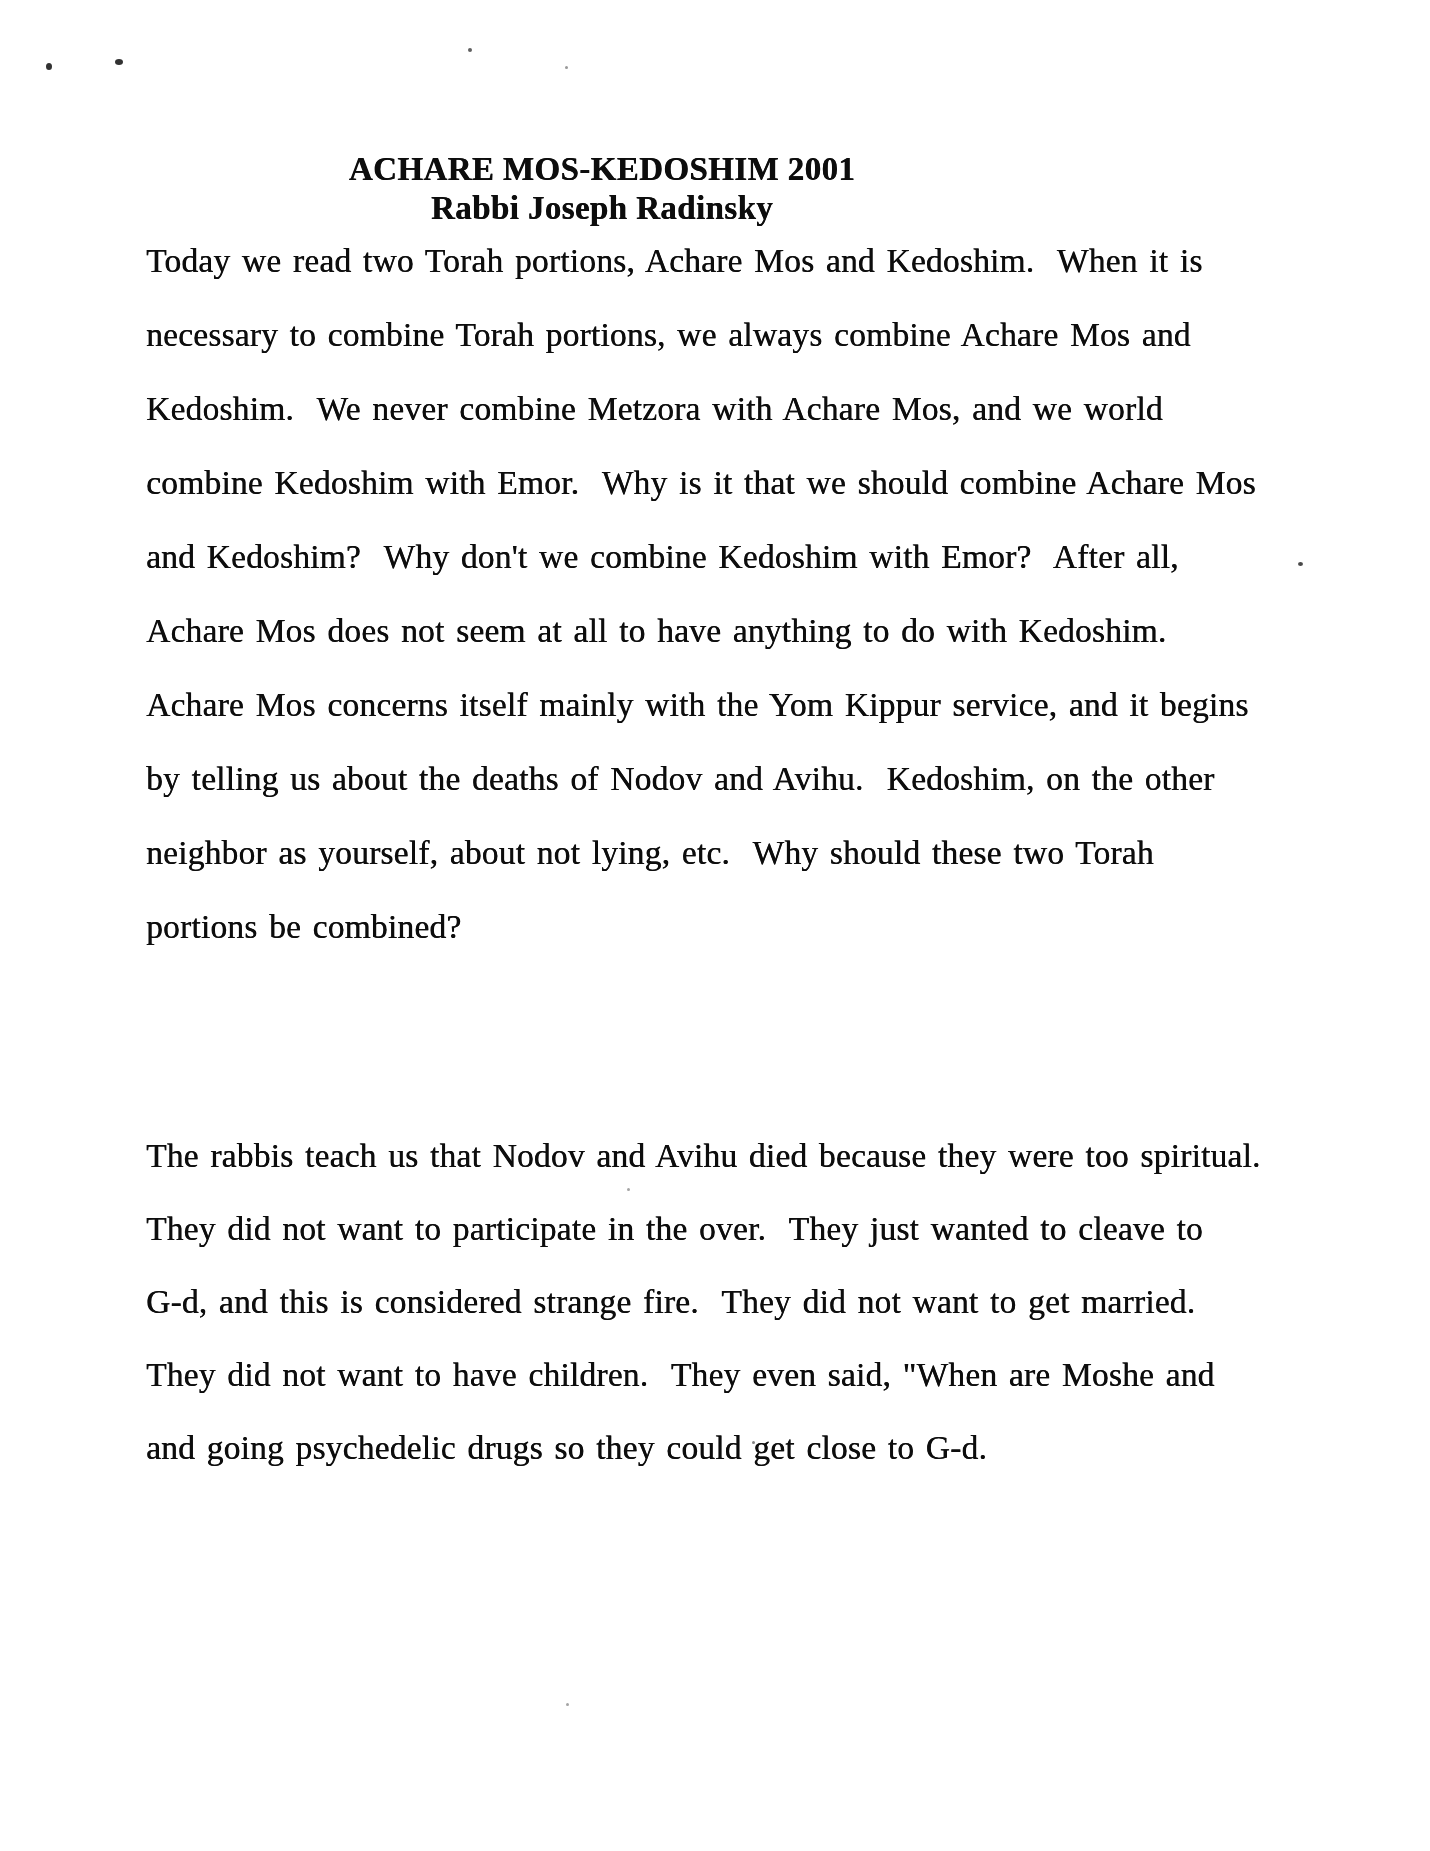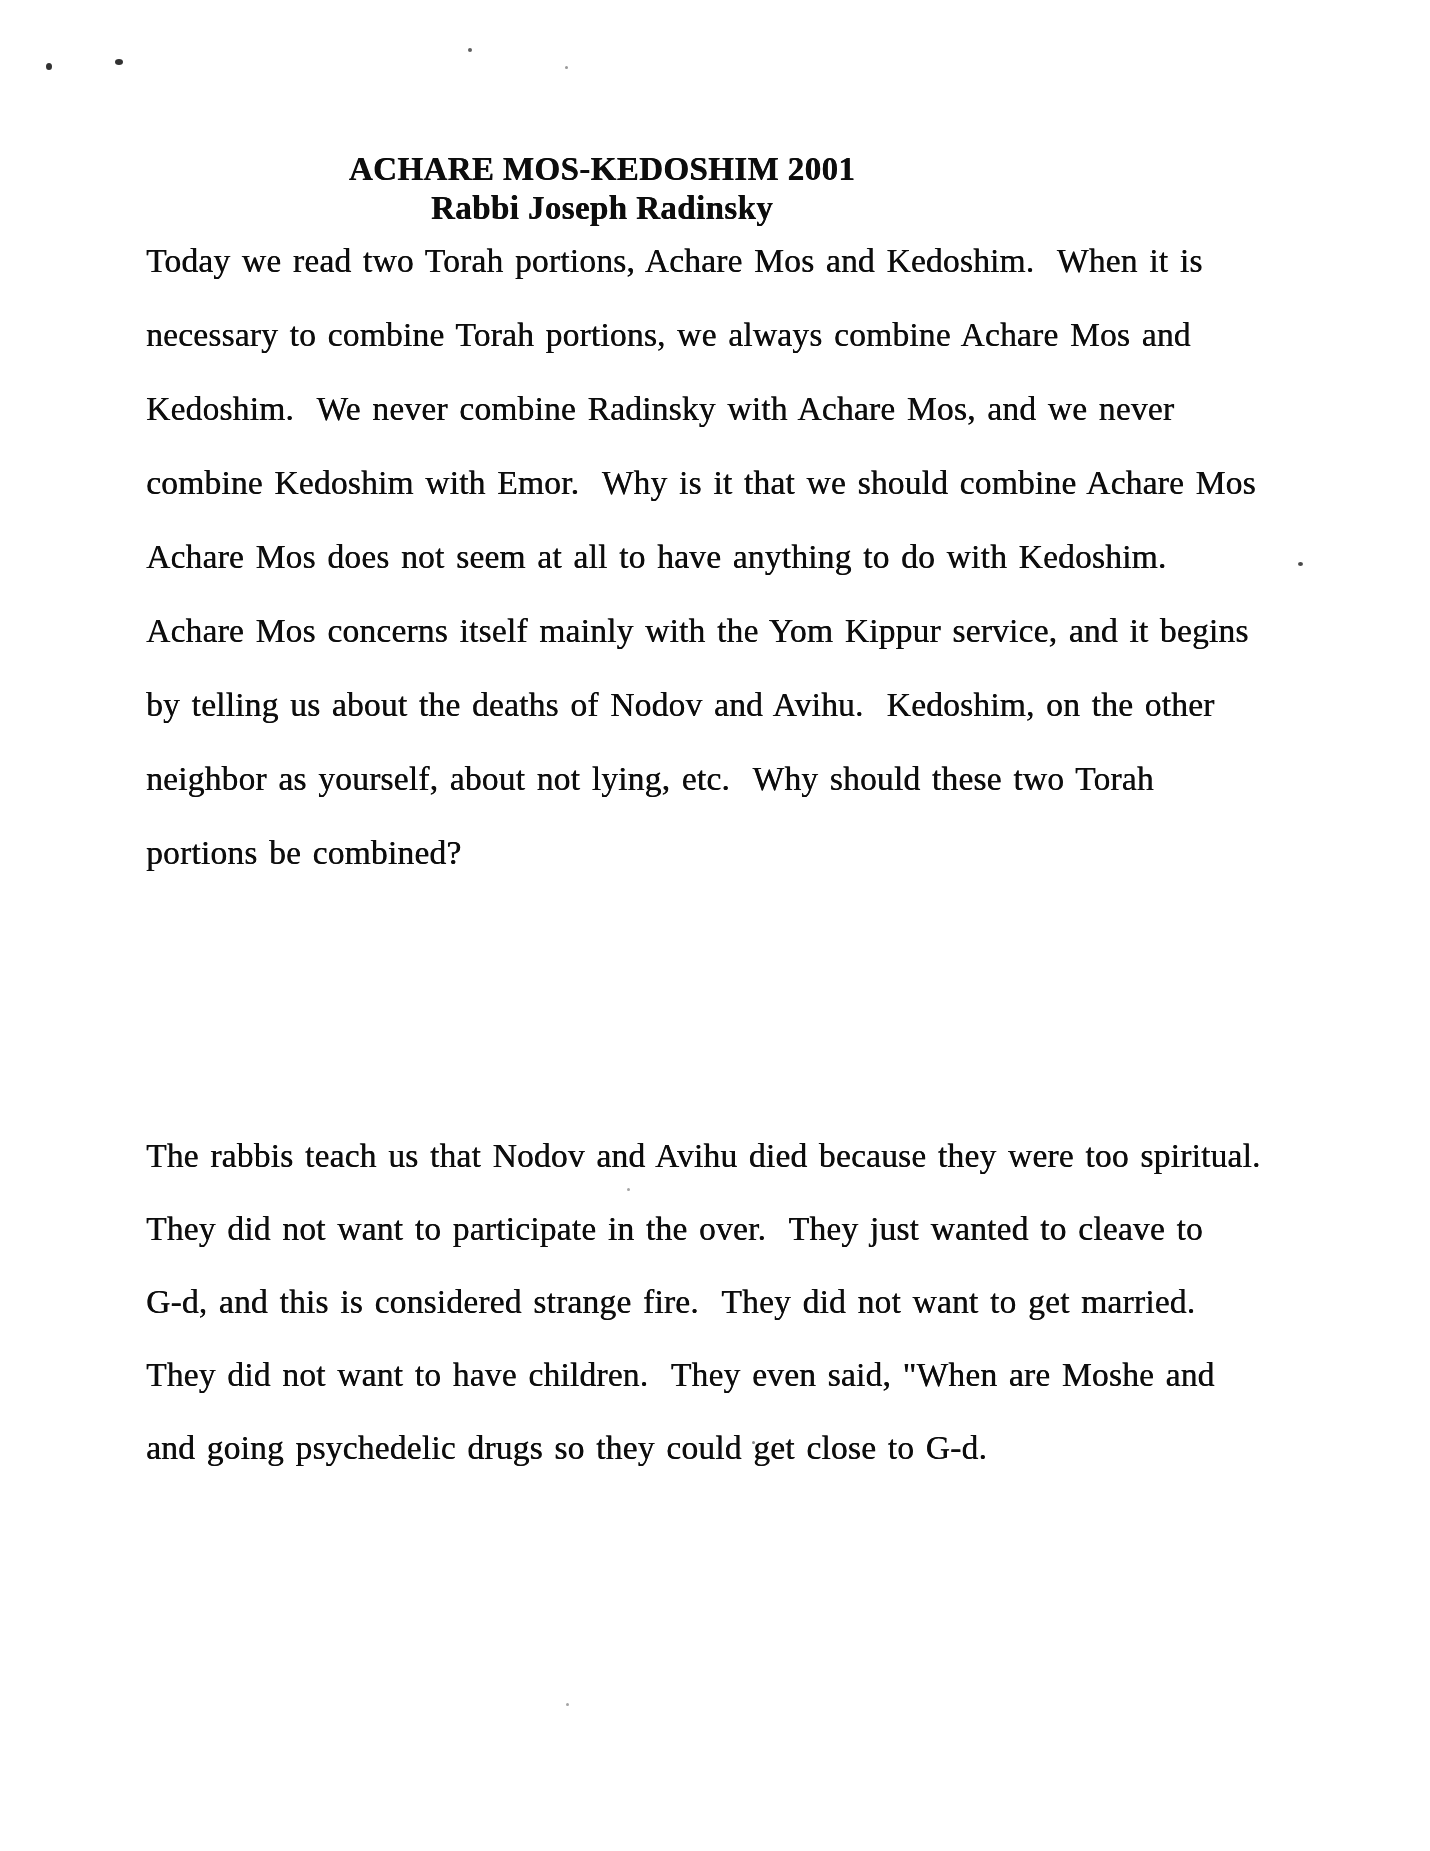--- a/index.html
+++ b/index.html
@@ -55,22 +55,23 @@
 <div class="page">
 
   <div class="title-block">
     <div>ACHARE MOS-KEDOSHIM 2001</div>
     <div>Rabbi Joseph Radinsky</div>
   </div>
 
   <div class="para para-1">
     <div class="line">Today we read two Torah portions, Achare Mos and Kedoshim.  When it is</div>
     <div class="line">necessary to combine Torah portions, we always combine Achare Mos and</div>
-    <div class="line">Kedoshim.  We never combine Radinsky with Achare Mos, and we never</div>
+    <div class="line">Kedoshim.  We never combine Metzora with Achare Mos, and we world</div>
     <div class="line">combine Kedoshim with Emor.  Why is it that we should combine Achare Mos</div>
+    <div class="line">and Kedoshim?  Why don't we combine Kedoshim with Emor?  After all,</div>
     <div class="line">Achare Mos does not seem at all to have anything to do with Kedoshim.</div>
     <div class="line">Achare Mos concerns itself mainly with the Yom Kippur service, and it begins</div>
     <div class="line">by telling us about the deaths of Nodov and Avihu.  Kedoshim, on the other</div>
     <div class="line">neighbor as yourself, about not lying, etc.  Why should these two Torah</div>
     <div class="line">portions be combined?</div>
   </div>
 
   <div class="para para-2">
     <div class="line">The rabbis teach us that Nodov and Avihu died because they were too spiritual.</div>
     <div class="line">They did not want to participate in the over.  They just wanted to cleave to</div>

